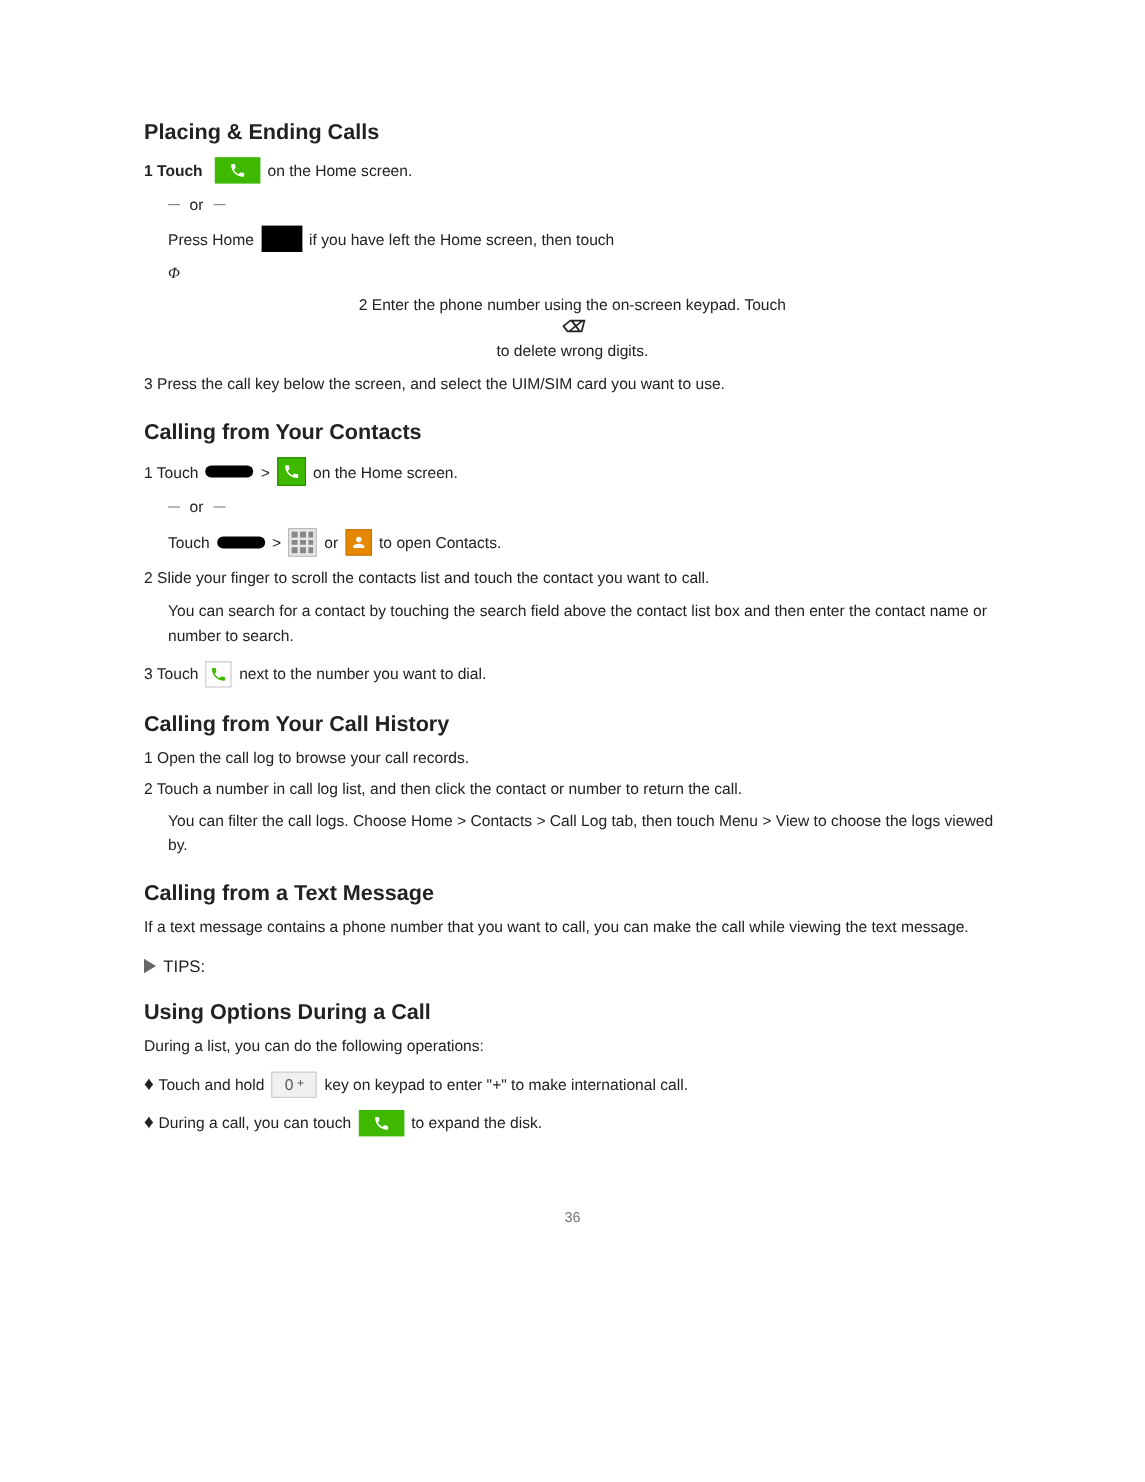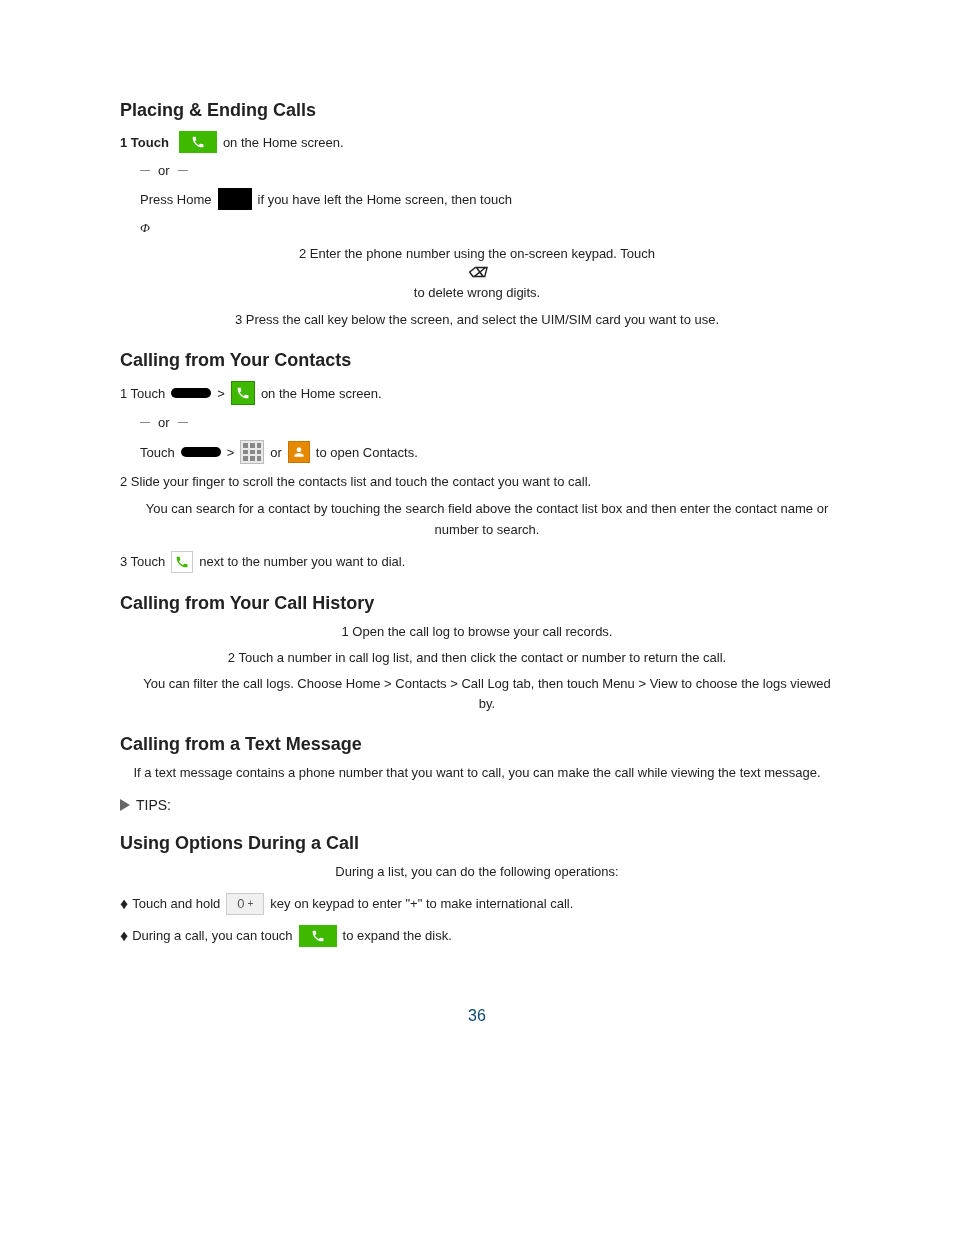--- a/index.html
+++ b/index.html
@@ -16,21 +16,21 @@
     margin: 0 auto;
     padding: 80px 120px 60px 120px;
     position: relative;
   }
   h2 {
     font-size: 18px;
     font-weight: bold;
     margin: 20px 0 8px 0;
     color: #222;
   }
-  p { line-height: 1.55; margin: 6px 0; text-align: center; }
+  p { line-height: 1.55; margin: 6px 0; }
   .step { margin: 10px 0; display: flex; align-items: center; flex-wrap: wrap; gap: 4px; }
   .step-num { font-weight: bold; margin-right: 4px; }
   .or-row { margin: 4px 0 4px 20px; display: flex; align-items: center; gap: 8px; }
   .hr-short { height: 1px; width: 10px; background:#888; display:inline-block; }
   .inline-icon {
     display: inline-flex;
     align-items: center;
     justify-content: center;
     vertical-align: middle;
     margin: 0 2px;
@@ -254,15 +254,15 @@
     <span style="font-size:16px;">♦</span>
     <span>During a call, you can touch</span>
     <span class="inline-icon green-call">
       <svg viewBox="0 0 24 24">
           <path d="M6.6 10.8c1.4 2.8 3.8 5.1 6.6 6.6l2.2-2.2c.3-.3.7-.4 1.1-.3 1.2.4 2.5.6 3.8.6.6 0 1.1.5 1.1 1.1v3.5c0 .6-.5 1.1-1.1 1.1C10.4 21.2 2.8 13.6 2.8 4.1c0-.6.5-1.1 1.1-1.1h3.5c.6 0 1.1.5 1.1 1.1 0 1.3.2 2.6.6 3.8.1.4 0 .8-.3 1.1L6.6 10.8z"></path>
         </svg>
     </span>
     <span>to expand the disk.</span>
   </div>
 
-  <div style="text-align:center; margin-top:60px; font-size:16px; color:#0c4a6e;">36</div>
+  <div style="text-align:center; margin-top:60px; font-size:12px; color:#737373;">36</div>
 
 </div>
 
 </body></html>

